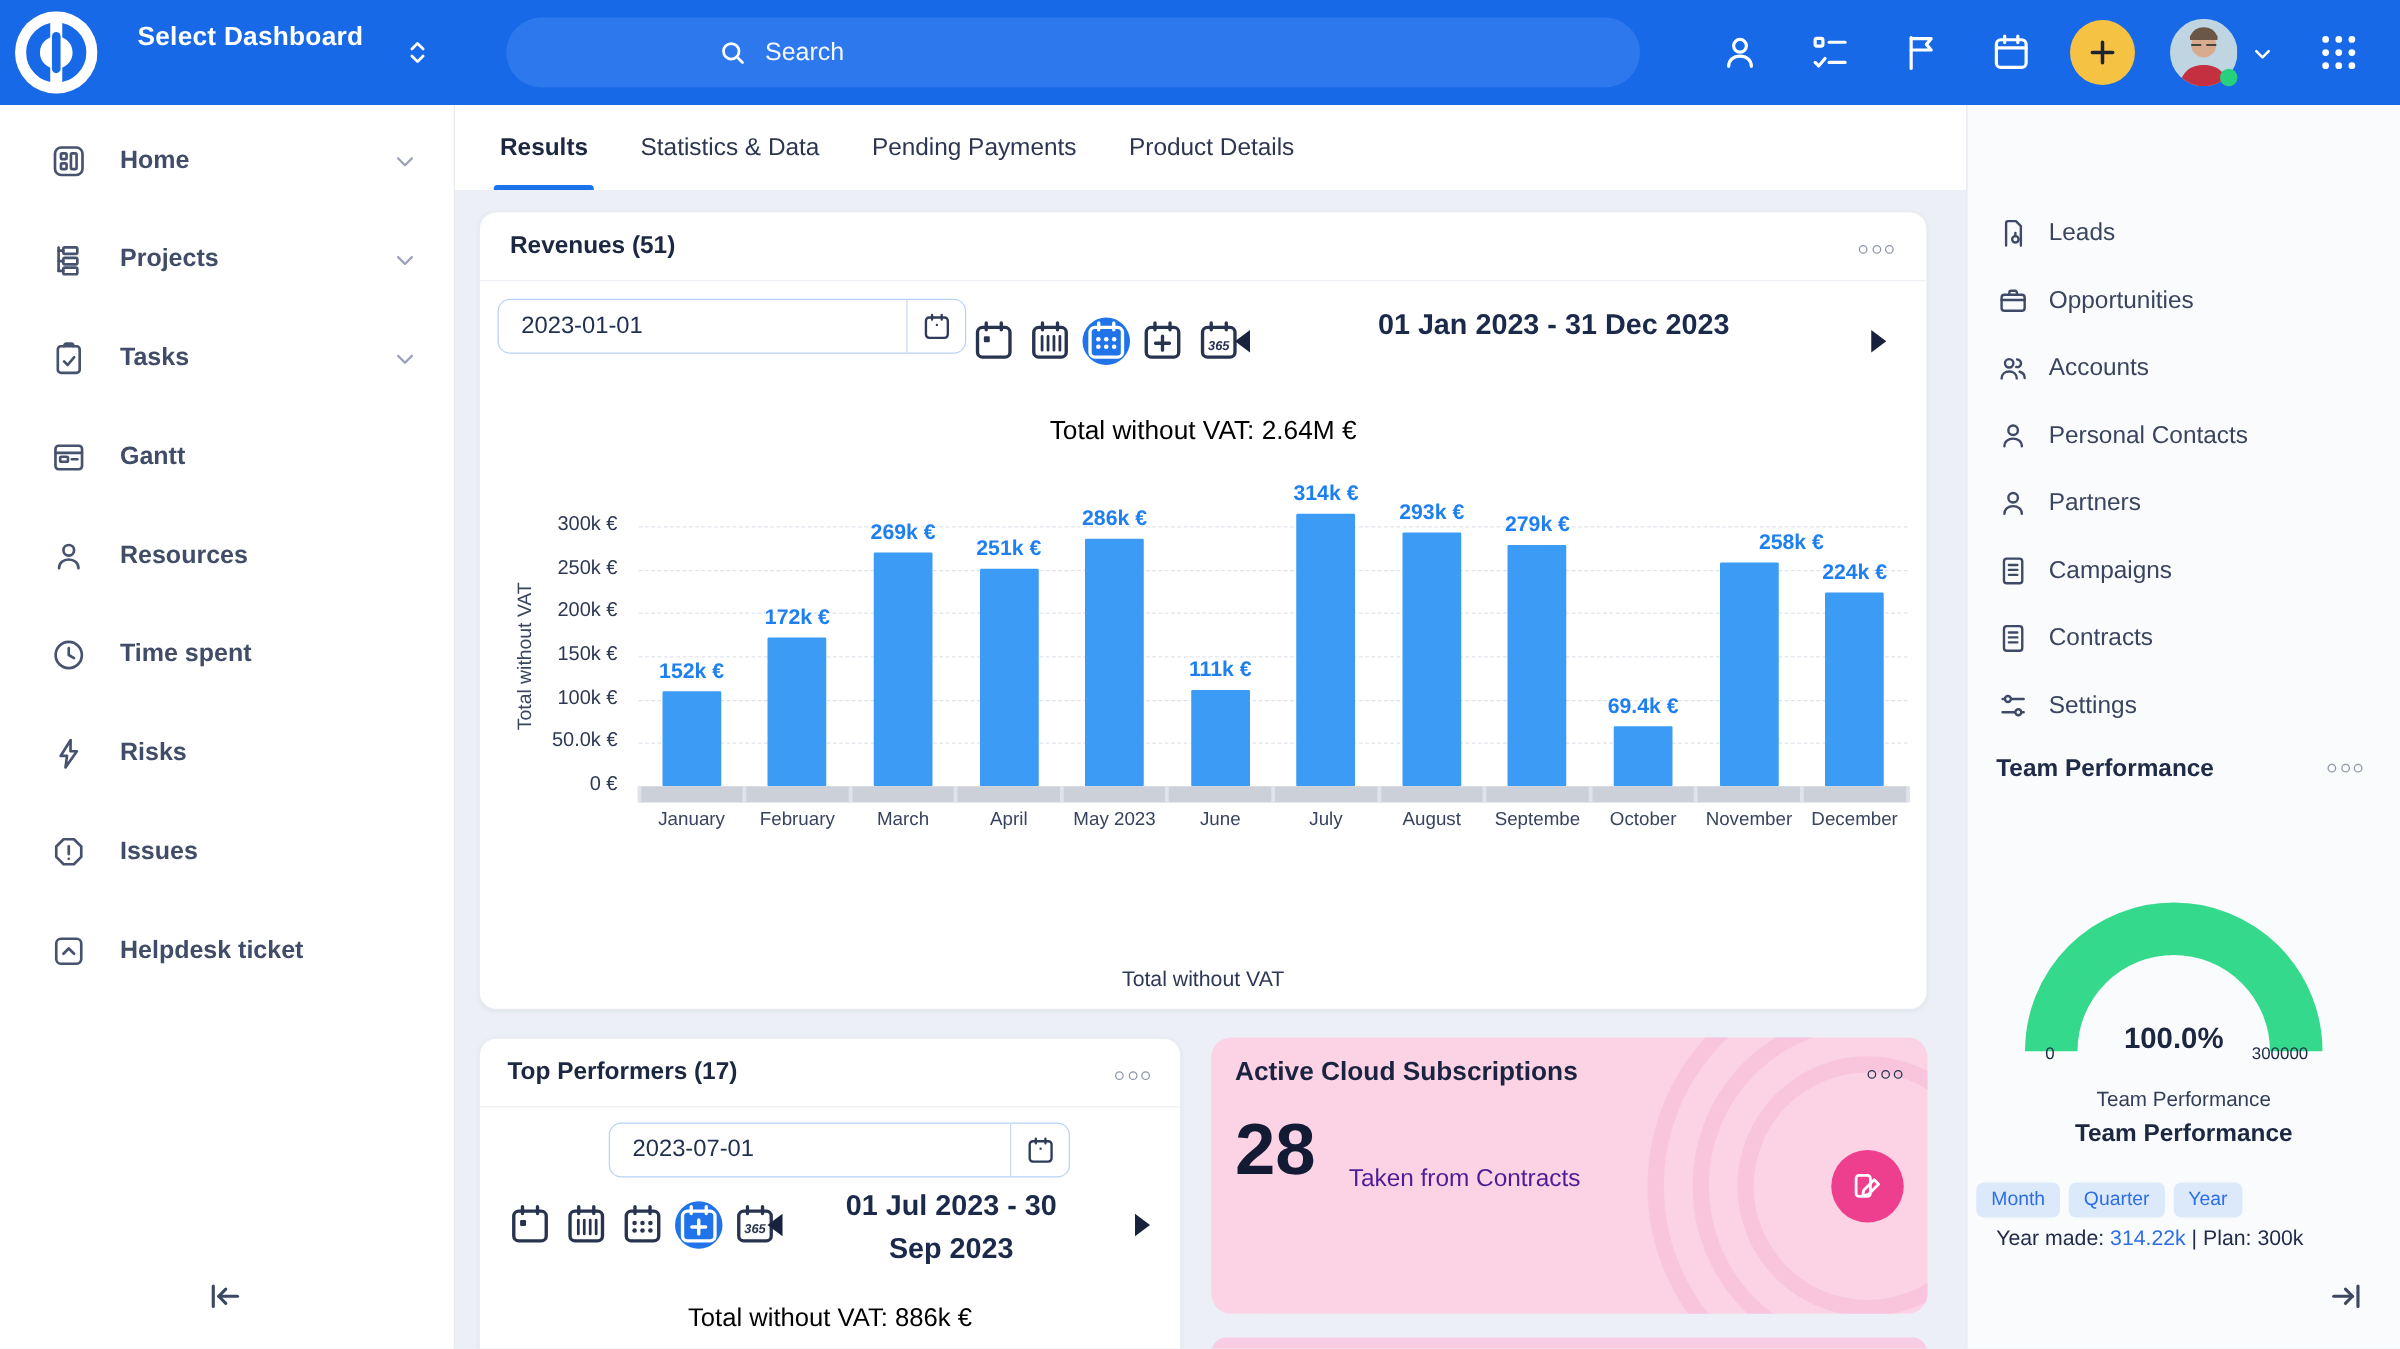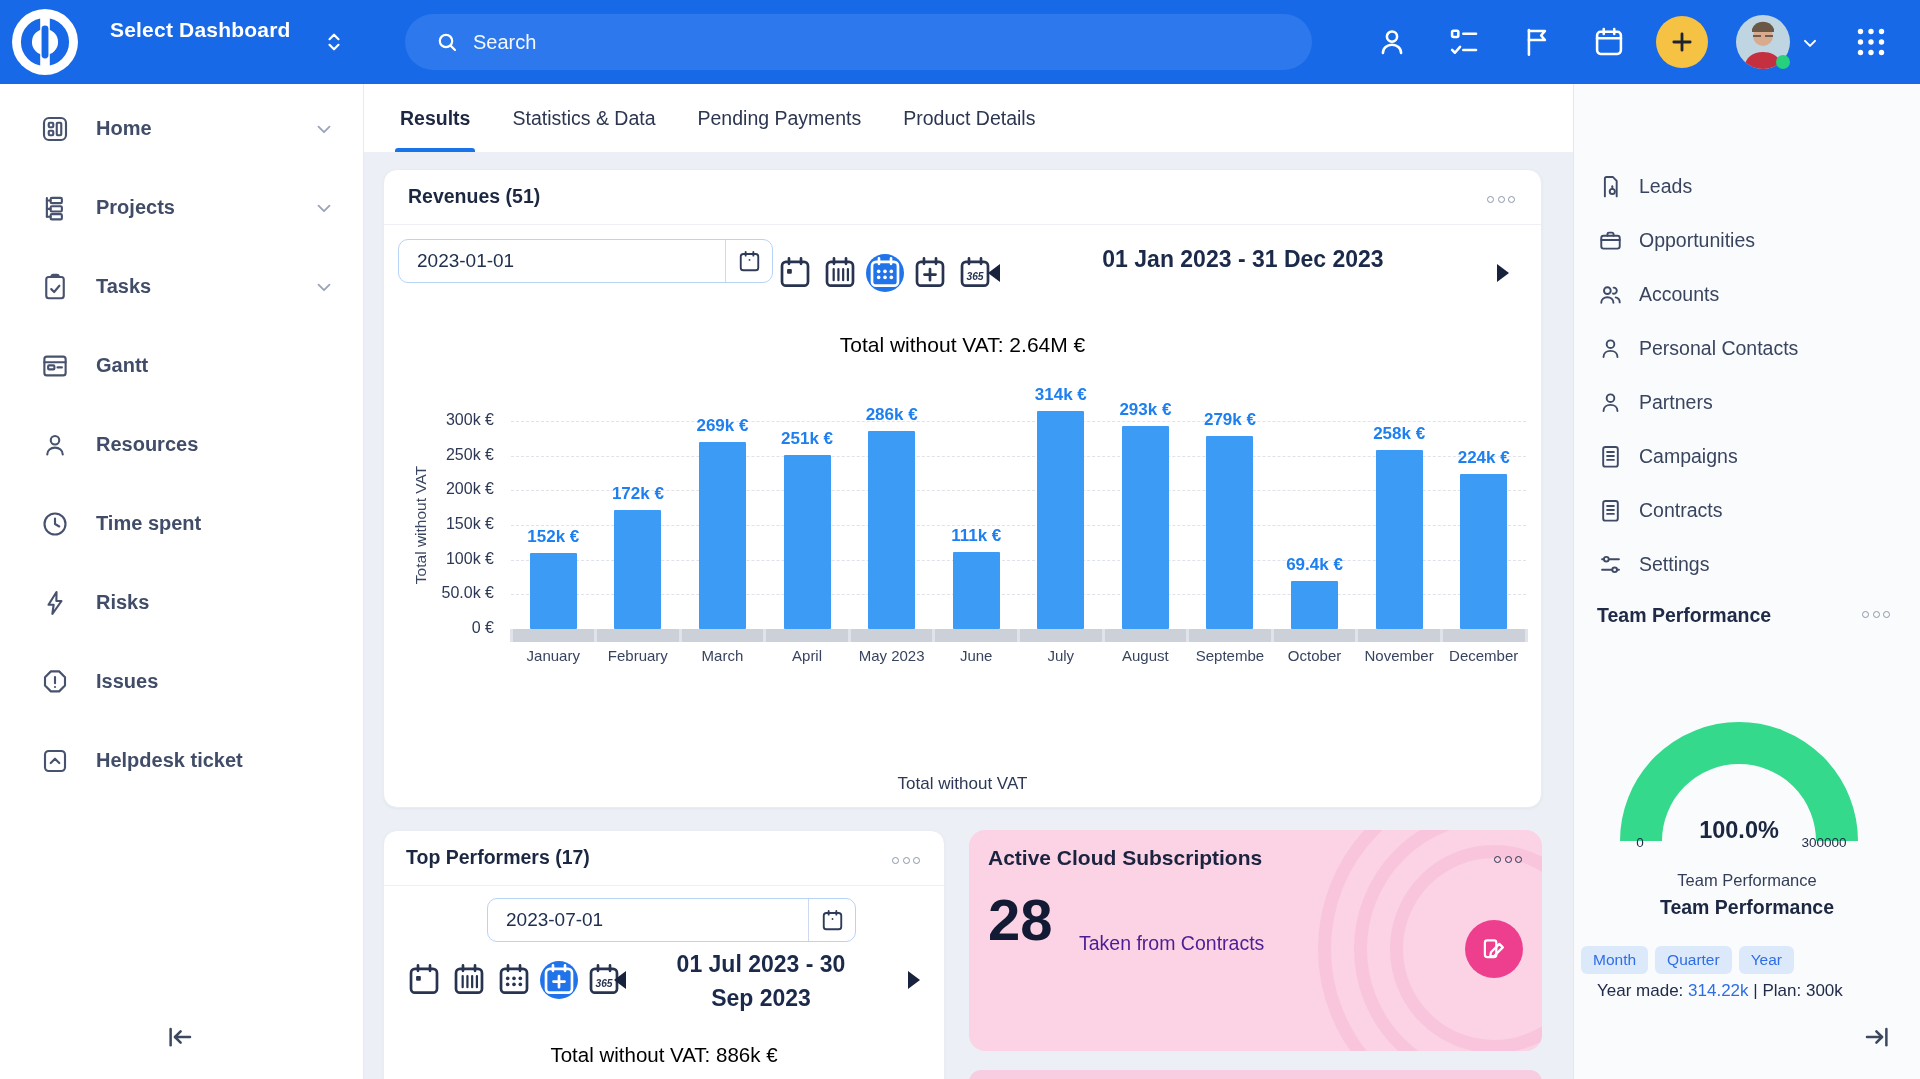--- a/index.html
+++ b/index.html
@@ -5,21 +5,21 @@
   * { box-sizing: border-box; margin: 0; padding: 0; }
   html,body { width:1920px; height:1079px; overflow:hidden; }
   body { font-family:"Liberation Sans", sans-serif; background:#ecf0f6; position:relative; color:#202c49; }
   .abs { position:absolute; }
 
   
   #topbar { position:absolute; left:0; top:0; width:1920px; height:84px; background:#1769e8; }
   #logo { position:absolute; left:12px; top:9px; width:66px; height:66px; }
   #select-dash { position:absolute; left:110px; top:0; height:59px; display:flex; align-items:center; color:#fff; font-size:21px; font-weight:700; letter-spacing:.2px; }
   #unfold { position:absolute; left:322px; top:30px; width:24px; height:24px; color:#fff; }
-  #searchbar { position:absolute; left:405px; top:14px; width:907px; height:56px; border-radius:28px; background:#2c78ec; display:flex; align-items:center; padding-left:30px; }
+  #searchbar { position:absolute; left:405px; top:14px; width:907px; height:56px; border-radius:28px; background:#2c78ec; display:flex; align-items:center; padding-left:30px;justify-content:flex-end; }
   #searchbar svg { width:24px; height:24px; color:#fff; flex:none; }
   #search-input { background:transparent; border:none; outline:none; color:#fff; font-size:20px; margin-left:14px; width:700px; font-family:inherit; }
   #search-input::placeholder { color:rgba(255,255,255,.95); }
   .topicon { position:absolute; top:25px; width:34px; height:34px; color:#fff; }
   #plus-btn { position:absolute; left:1656px; top:16px; width:52px; height:52px; border-radius:50%; background:#f6c243; display:flex; align-items:center; justify-content:center; color:#1c2430; }
   #plus-btn svg { width:28px; height:28px; }
   #avatar { position:absolute; left:1736px; top:15px; width:54px; height:54px; border-radius:50%; overflow:hidden; }
   #status-dot { position:absolute; left:1776px; top:55px; width:14px; height:14px; border-radius:50%; background:#27d07c; }
   #caret { position:absolute; left:1800px; top:33px; width:20px; height:20px; color:#fff; }
   #grid-btn { position:absolute; left:1853px; top:24px; width:36px; height:36px; color:#fff; }
@@ -459,21 +459,21 @@
           <div class="bar" style="left: 737.875px; top: 255.853px; width: 47px; height: 203.147px;"></div>
           <div class="barlabel" style="left: 701.375px; top: 229.853px;">293k €</div>
           <div class="xtick" style="left: 719.083px; top: 477px; width: 84.5833px;">August</div>
           <div class="bar" style="left: 822.458px; top: 265.56px; width: 47px; height: 193.44px;"></div>
           <div class="barlabel" style="left: 785.958px; top: 239.56px;">279k €</div>
           <div class="xtick" style="left: 803.667px; top: 477px; width: 84.5833px;">Septembe</div>
           <div class="bar" style="left: 907.042px; top: 410.883px; width: 47px; height: 48.1174px;"></div>
           <div class="barlabel" style="left: 870.542px; top: 384.883px;">69.4k €</div>
           <div class="xtick" style="left: 888.25px; top: 477px; width: 84.5833px;">October</div>
           <div class="bar" style="left: 991.625px; top: 280.12px; width: 47px; height: 178.88px;"></div>
-          <div class="barlabel" style="left: 955.125px; top: 254.12px;">258k €</div>
+          <div class="barlabel" style="left: 955.125px; top: 254.12px; text-align: right;">258k €</div>
           <div class="xtick" style="left: 972.833px; top: 477px; width: 84.5833px;">November</div>
           <div class="bar" style="left: 1076.21px; top: 303.693px; width: 47px; height: 155.307px;"></div>
           <div class="barlabel" style="left: 1039.71px; top: 277.693px;">224k €</div>
           <div class="xtick" style="left: 1057.42px; top: 477px; width: 84.5833px;">December</div>
           <div class="band" style="left: 127px; top: 459px; width: 1015px;"></div>
           <div class="notch" style="left: 125.5px; top: 459px;"></div>
           <div class="notch" style="left: 210.083px; top: 459px;"></div>
           <div class="notch" style="left: 294.667px; top: 459px;"></div>
           <div class="notch" style="left: 379.25px; top: 459px;"></div>
           <div class="notch" style="left: 463.833px; top: 459px;"></div>

